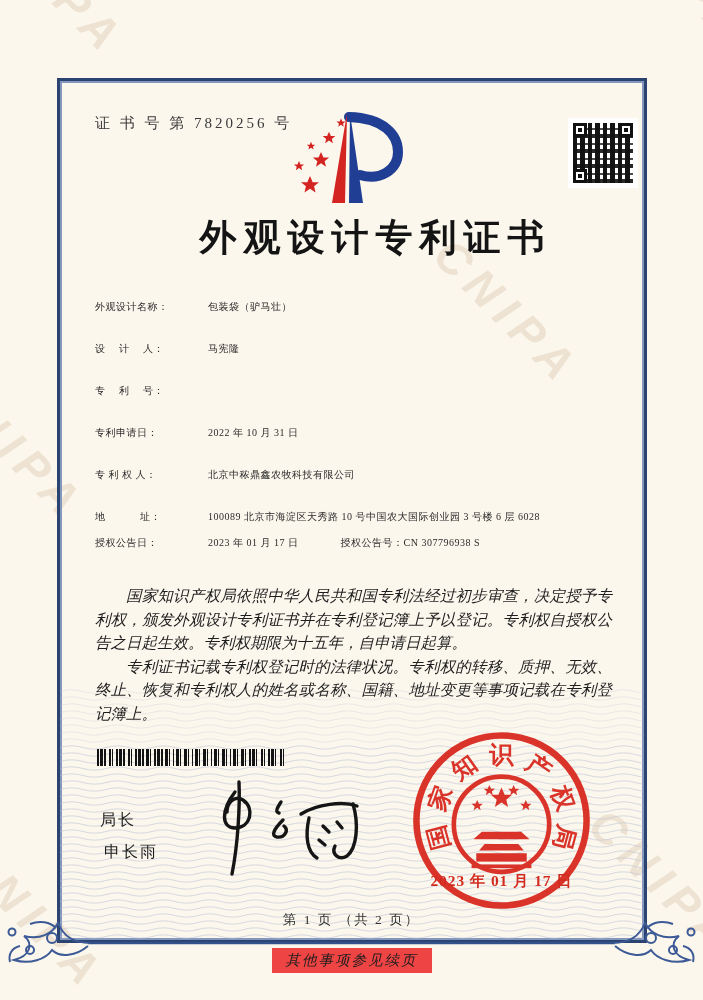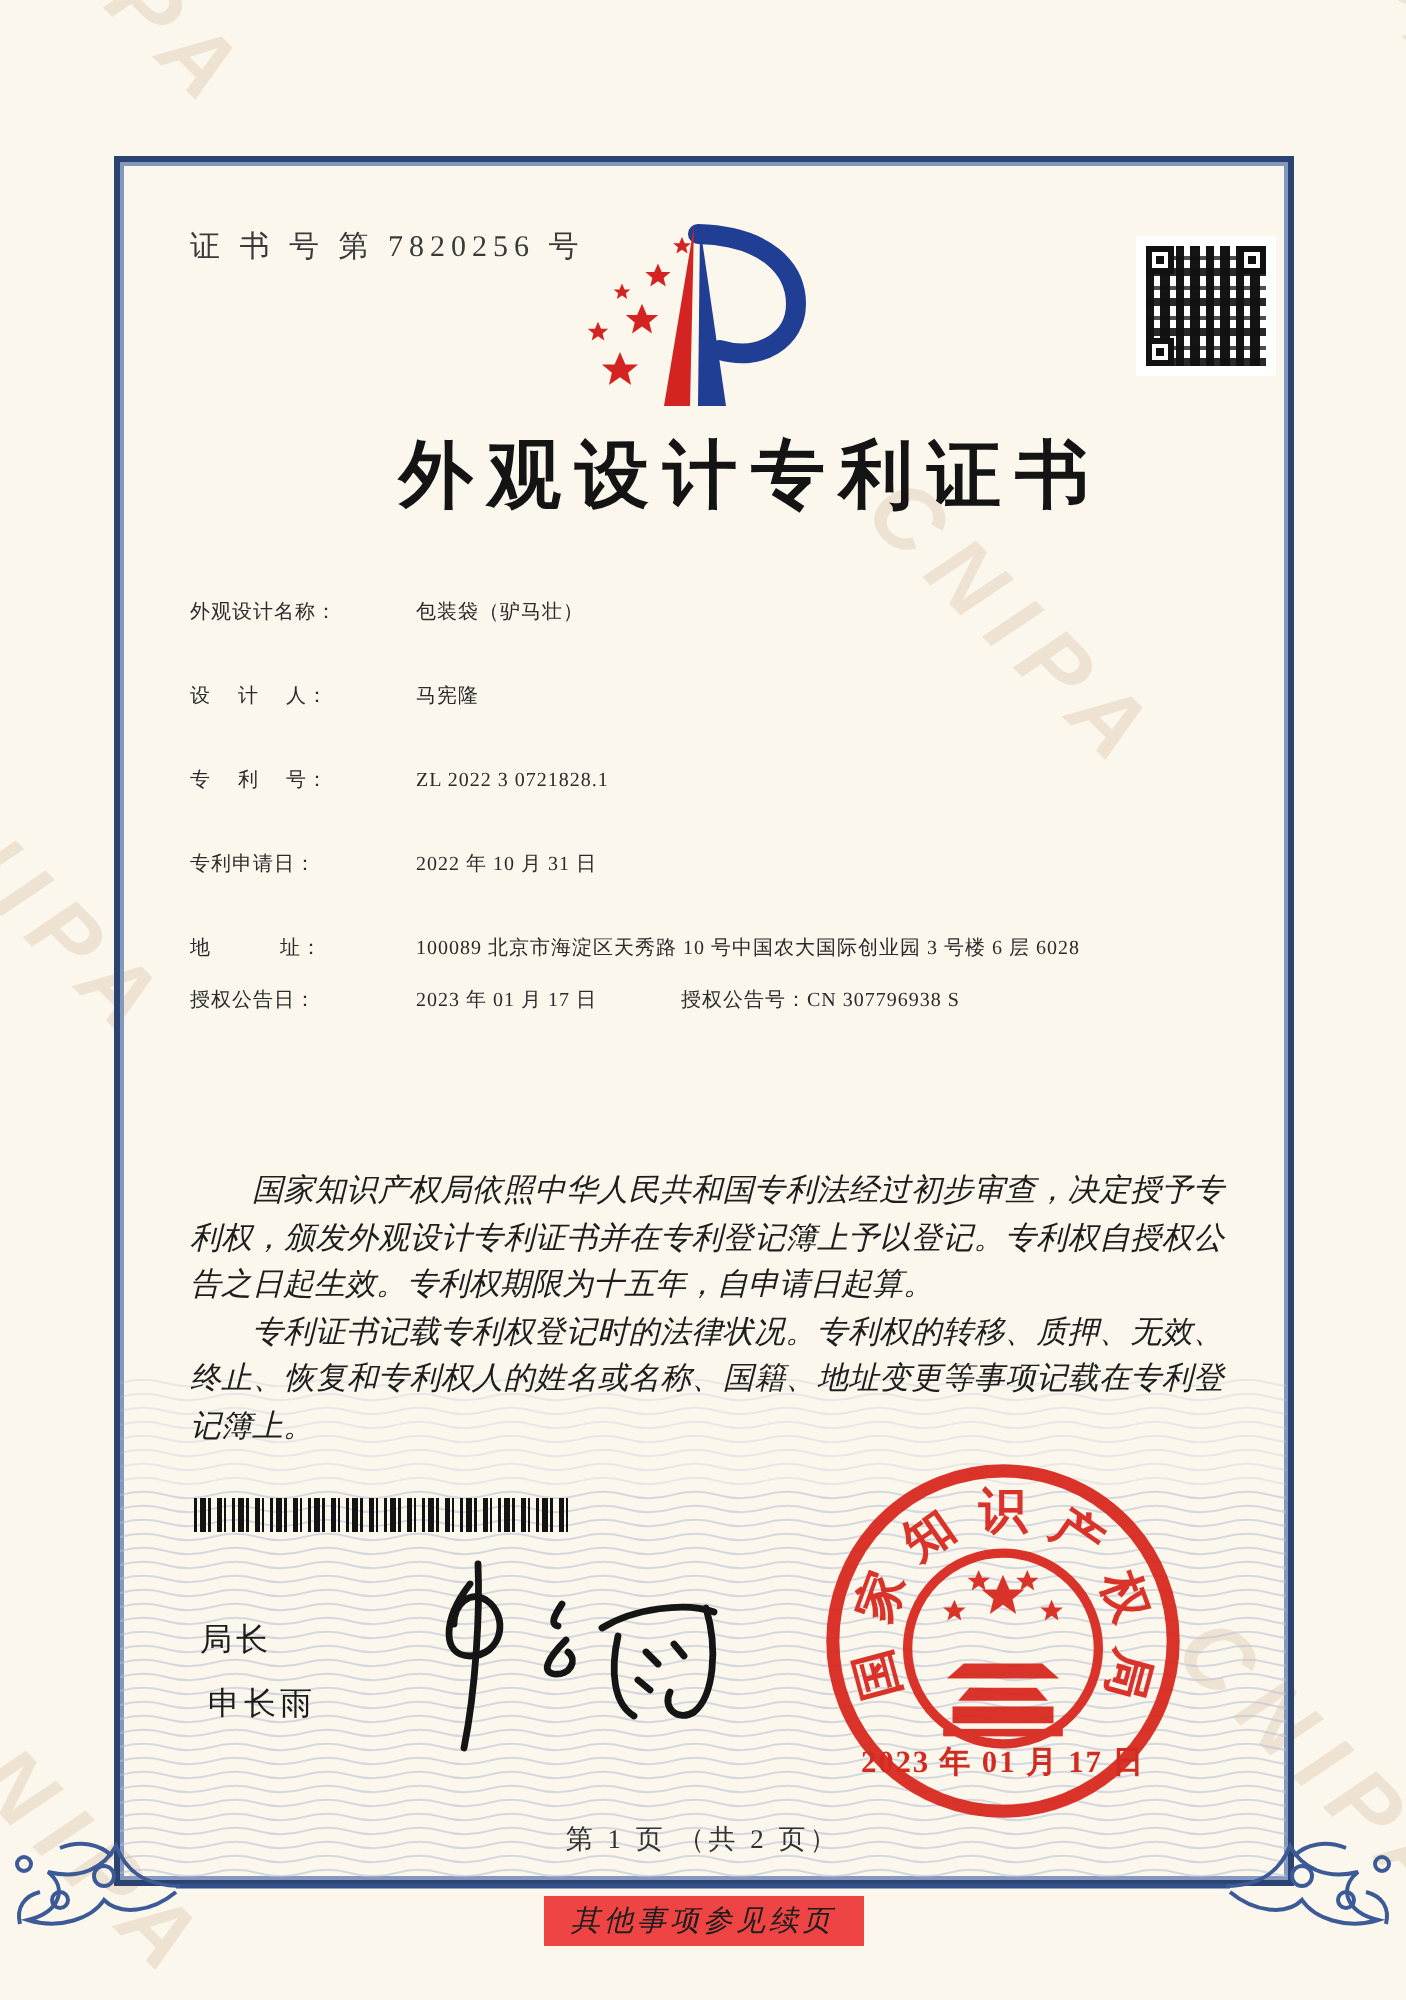--- a/index.html
+++ b/index.html
@@ -146,25 +146,28 @@
   <div class="frow">
     <span class="flabel">外观设计名称：</span>
     <span class="fvalue">包装袋（驴马壮）</span>
   </div>
   <div class="frow">
     <span class="flabel">设　 计　 人：</span>
     <span class="fvalue">马宪隆</span>
   </div>
   <div class="frow">
     <span class="flabel">专　 利　 号：</span>
-    <span class="fvalue">ZL 2022 3 0721828.1</span>
   </div>
   <div class="frow">
     <span class="flabel">专利申请日：</span>
     <span class="fvalue">2022 年 10 月 31 日</span>
+  </div>
+  <div class="frow">
+    <span class="flabel">专 利 权 人：</span>
+    <span class="fvalue">北京中秾鼎鑫农牧科技有限公司</span>
   </div>
   <div class="frow frow-addr" style="margin-bottom:4px">
     <span class="flabel">地　　　 址：</span>
     <span class="fvalue">100089 北京市海淀区天秀路 10 号中国农大国际创业园 3 号楼 6 层 6028</span>
   </div>
   <div class="frow frow-grant">
     <span class="grant-pair">
       <span class="flabel">授权公告日：</span>
       <span class="fvalue">2023 年 01 月 17 日</span>
     </span>

